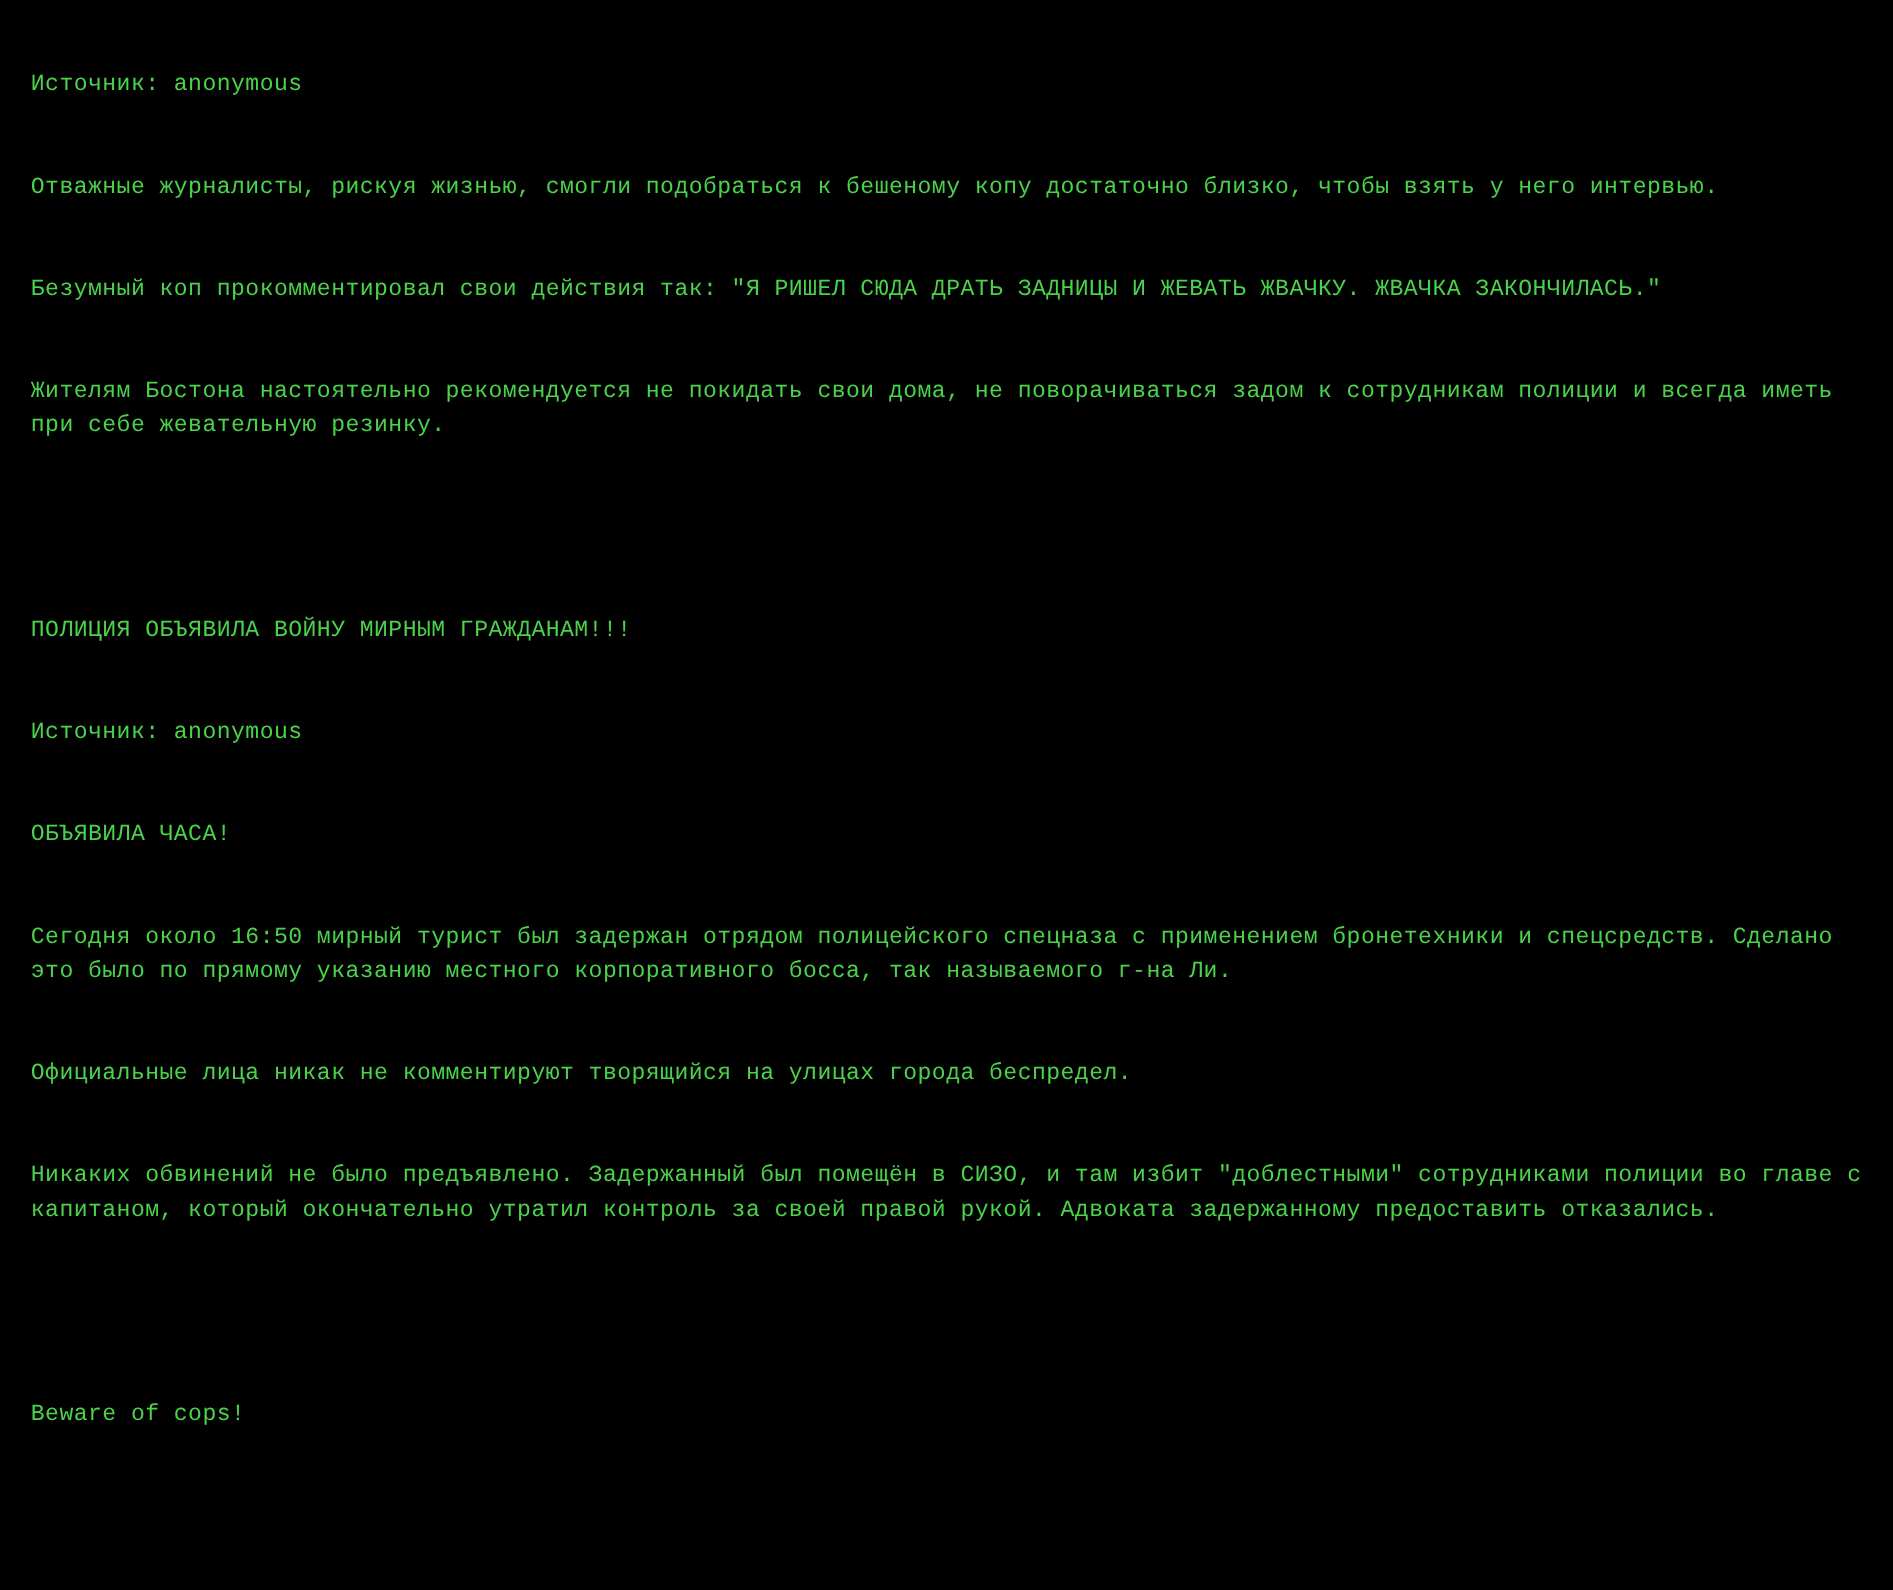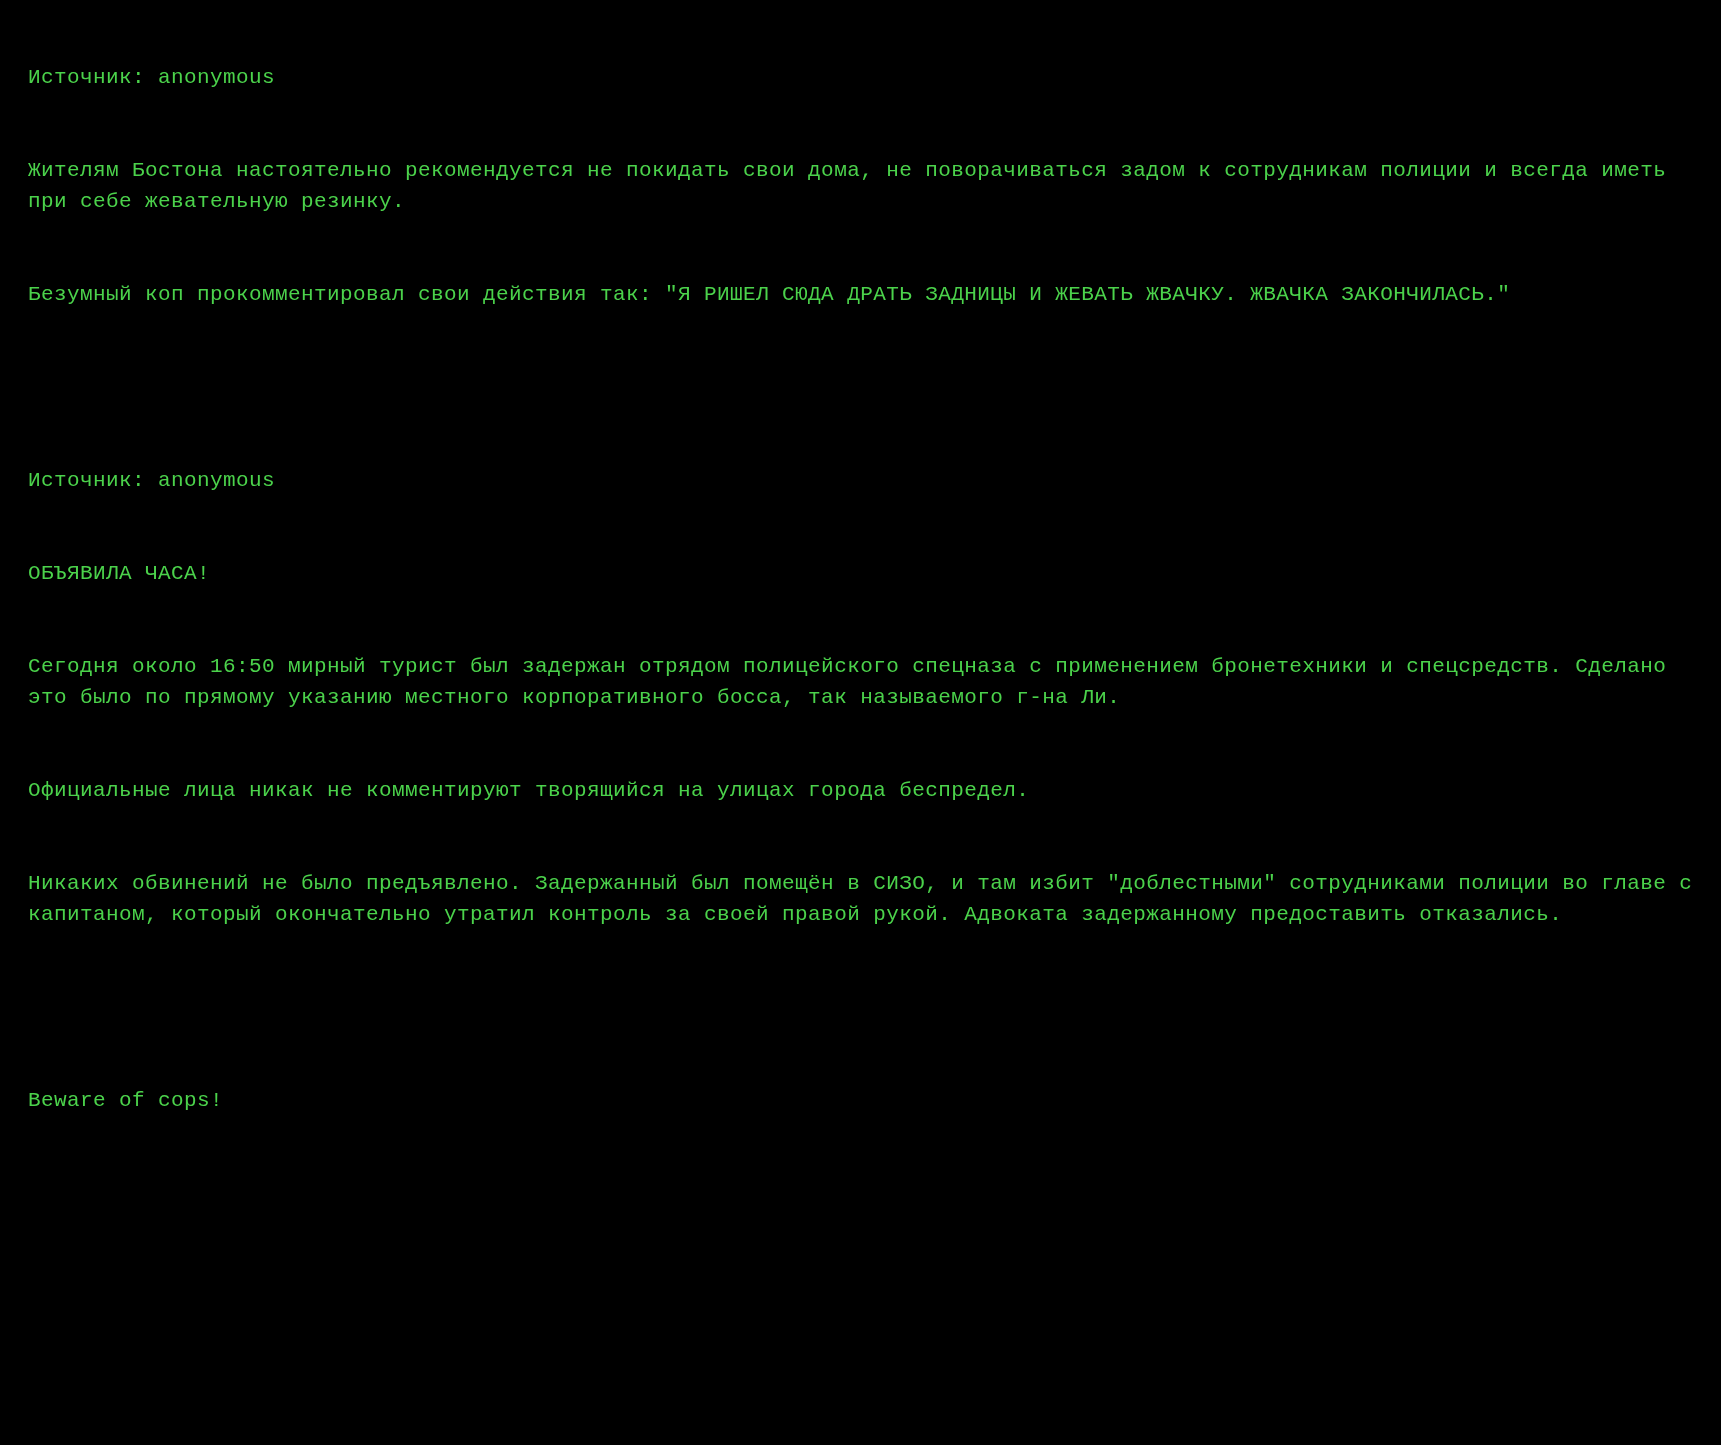--- a/index.html
+++ b/index.html
@@ -22,23 +22,25 @@
   }
   .line {
     min-height: 31px;
   }
 </style>
 </head>
 <body>
 
 <div class="terminal">
   <div class="line">Источник: anonymous</div>
+  <div class="line">Отважные журналисты, рискуя жизнью, смогли подобраться к бешеному копу достаточно близко, чтобы взять у него интервью.</div>
+  <div class="line">Безумный коп прокомментировал свои действия так: "Я РИШЕЛ СЮДА ДРАТЬ ЗАДНИЦЫ И ЖЕВАТЬ ЖВАЧКУ. ЖВАЧКА ЗАКОНЧИЛАСЬ."</div>
   <div class="line">Жителям Бостона настоятельно рекомендуется не покидать свои дома, не поворачиваться задом к сотрудникам полиции и всегда иметь при себе жевательную резинку.</div>
-  <div class="line">Безумный коп прокомментировал свои действия так: "Я РИШЕЛ СЮДА ДРАТЬ ЗАДНИЦЫ И ЖЕВАТЬ ЖВАЧКУ. ЖВАЧКА ЗАКОНЧИЛАСЬ."</div>
   <div class="line"></div>
+  <div class="line">ПОЛИЦИЯ ОБЪЯВИЛА ВОЙНУ МИРНЫМ ГРАЖДАНАМ!!!</div>
   <div class="line">Источник: anonymous</div>
   <div class="line">ОБЪЯВИЛА ЧАСА!</div>
   <div class="line">Сегодня около 16:50 мирный турист был задержан отрядом полицейского спецназа с применением бронетехники и спецсредств. Сделано это было по прямому указанию местного корпоративного босса, так называемого г-на Ли.</div>
   <div class="line">Официальные лица никак не комментируют творящийся на улицах города беспредел.</div>
   <div class="line">Никаких обвинений не было предъявлено. Задержанный был помещён в СИЗО, и там избит "доблестными" сотрудниками полиции во главе с капитаном, который окончательно утратил контроль за своей правой рукой. Адвоката задержанному предоставить отказались.</div>
   <div class="line"></div>
   <div class="line">Beware of cops!</div>
   
   
   

